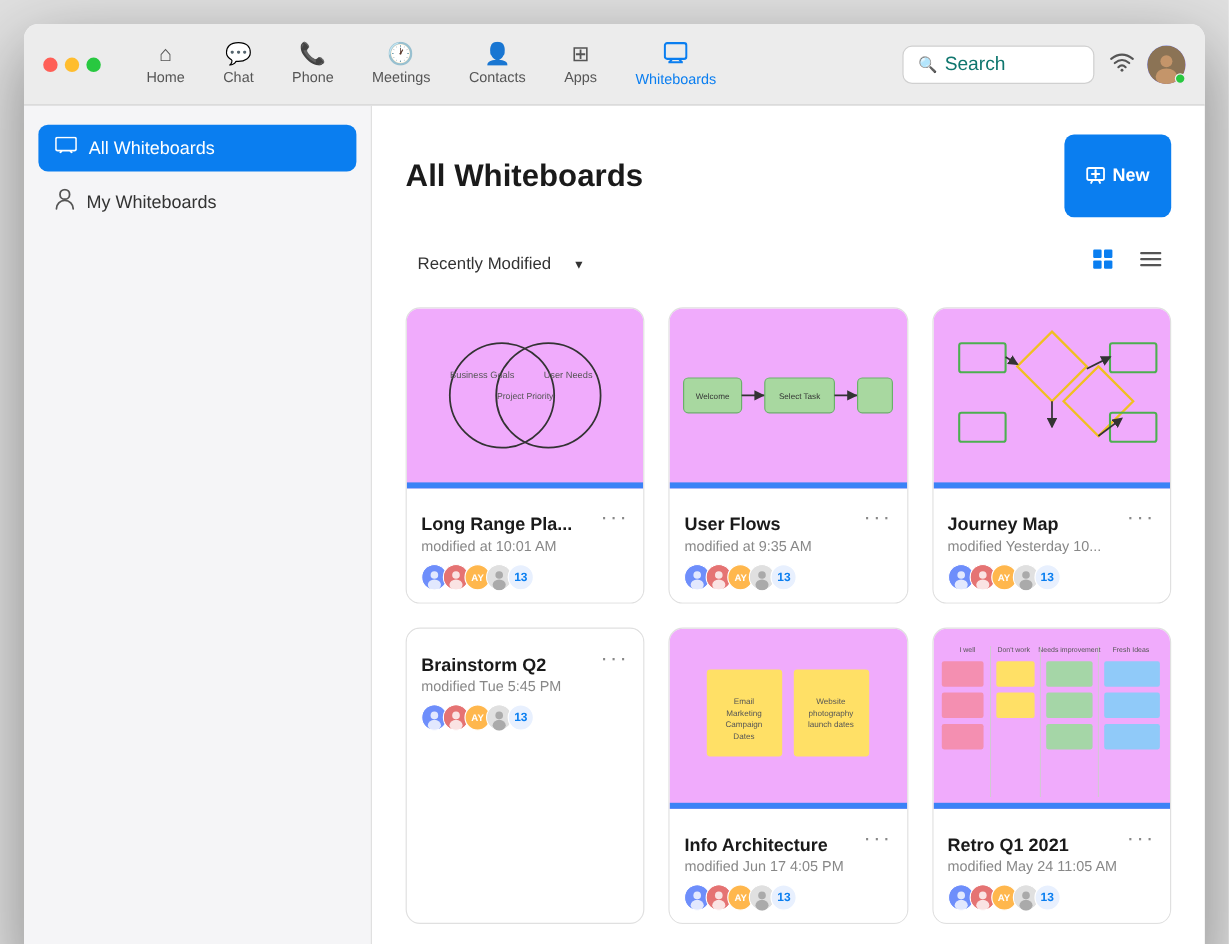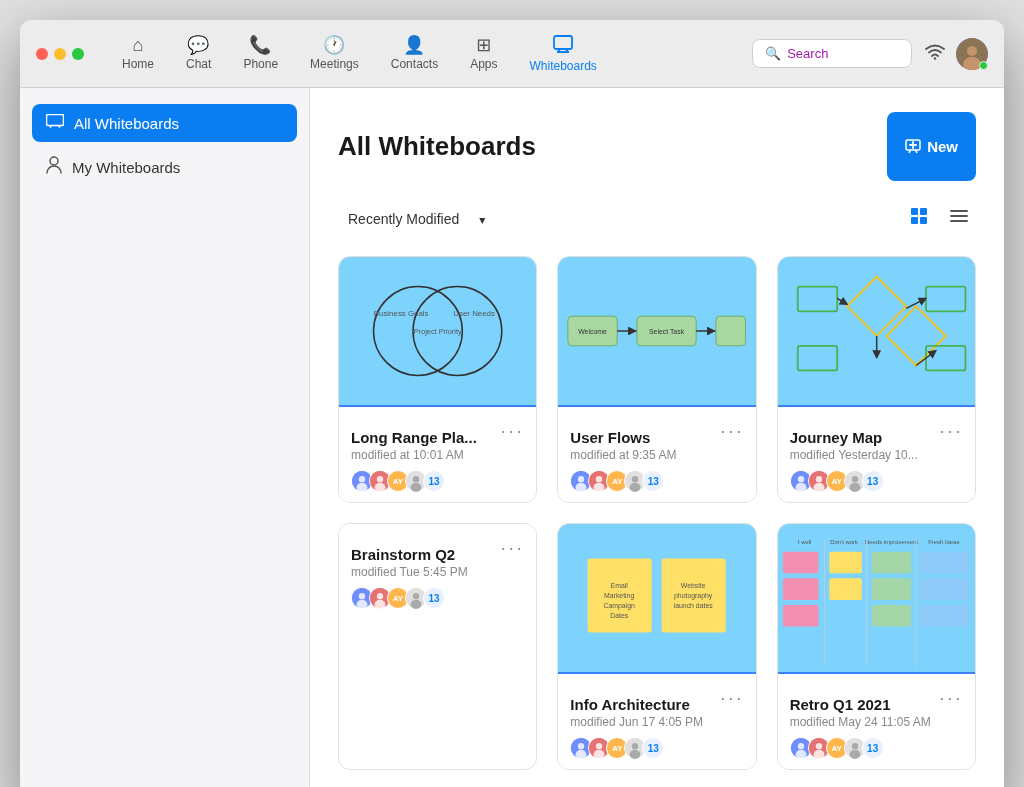--- a/index.html
+++ b/index.html
@@ -210,25 +210,25 @@
     }
     .whiteboard-card {
       border-radius: 12px;
       border: 1px solid #e0e0e0;
       overflow: hidden;
       cursor: pointer;
       transition: box-shadow 0.2s;
     }
     .card-preview {
       height: 150px;
-      background: #7dd3fc;
+      background: #f0abfc;
       display: flex;
       align-items: center;
       justify-content: center;
-      border-bottom: 2px solid #3b82f6;
+      border-bottom: 5px solid #3b82f6;
       overflow: hidden;
       position: relative;
     }
     .card-info {
       padding: 10px 12px;
       background: white;
     }
     .card-title-row {
       display: flex;
       align-items: center;
@@ -335,21 +335,21 @@
             <line x1="7" y1="14" x2="5" y2="17" stroke="#0a7ef0" stroke-width="1.8"></line>
             <line x1="13" y1="14" x2="15" y2="17" stroke="#0a7ef0" stroke-width="1.8"></line>
             <line x1="4" y1="17" x2="16" y2="17" stroke="#0a7ef0" stroke-width="1.8"></line>
           </svg>
         </span>
         <span style="color:#0a7ef0;">Whiteboards</span>
       </div>
     </div>
     <div class="search-bar">
       <span class="search-icon-nav">🔍</span>
-      <span style="color:#a21caf;font-size:13px;">Search</span>
+      <span style="color:#0f766e;font-size:16px;">Search</span>
     </div>
     <div class="header-right">
       <span class="wifi-icon">
         <svg width="22" height="18" viewBox="0 0 22 18" fill="none">
           <path d="M2 7 Q11 0 20 7" stroke="#555" stroke-width="1.8" fill="none" stroke-linecap="round"></path>
           <path d="M5 10.5 Q11 5.5 17 10.5" stroke="#555" stroke-width="1.8" fill="none" stroke-linecap="round"></path>
           <path d="M8 14 Q11 11 14 14" stroke="#555" stroke-width="1.8" fill="none" stroke-linecap="round"></path>
           <circle cx="11" cy="16.5" r="1.2" fill="#555"></circle>
         </svg>
       </span>

